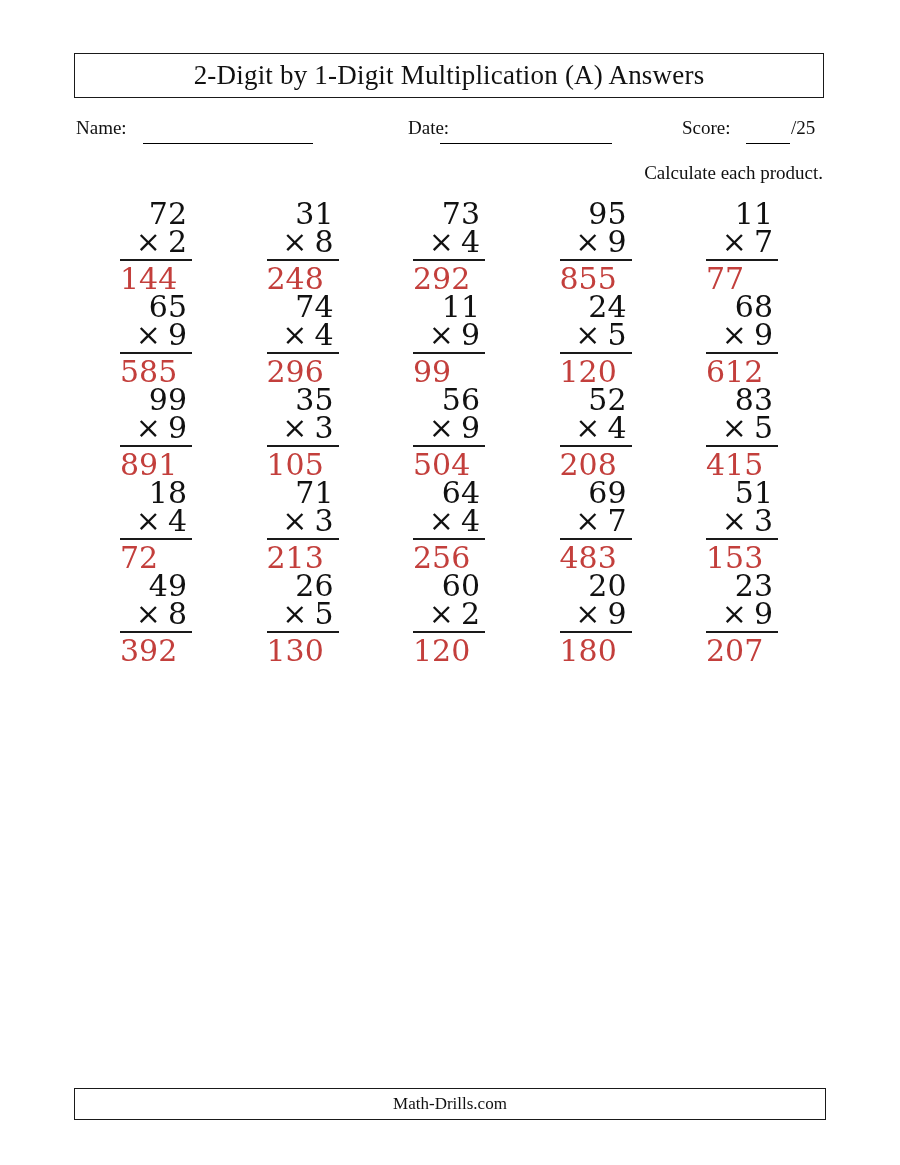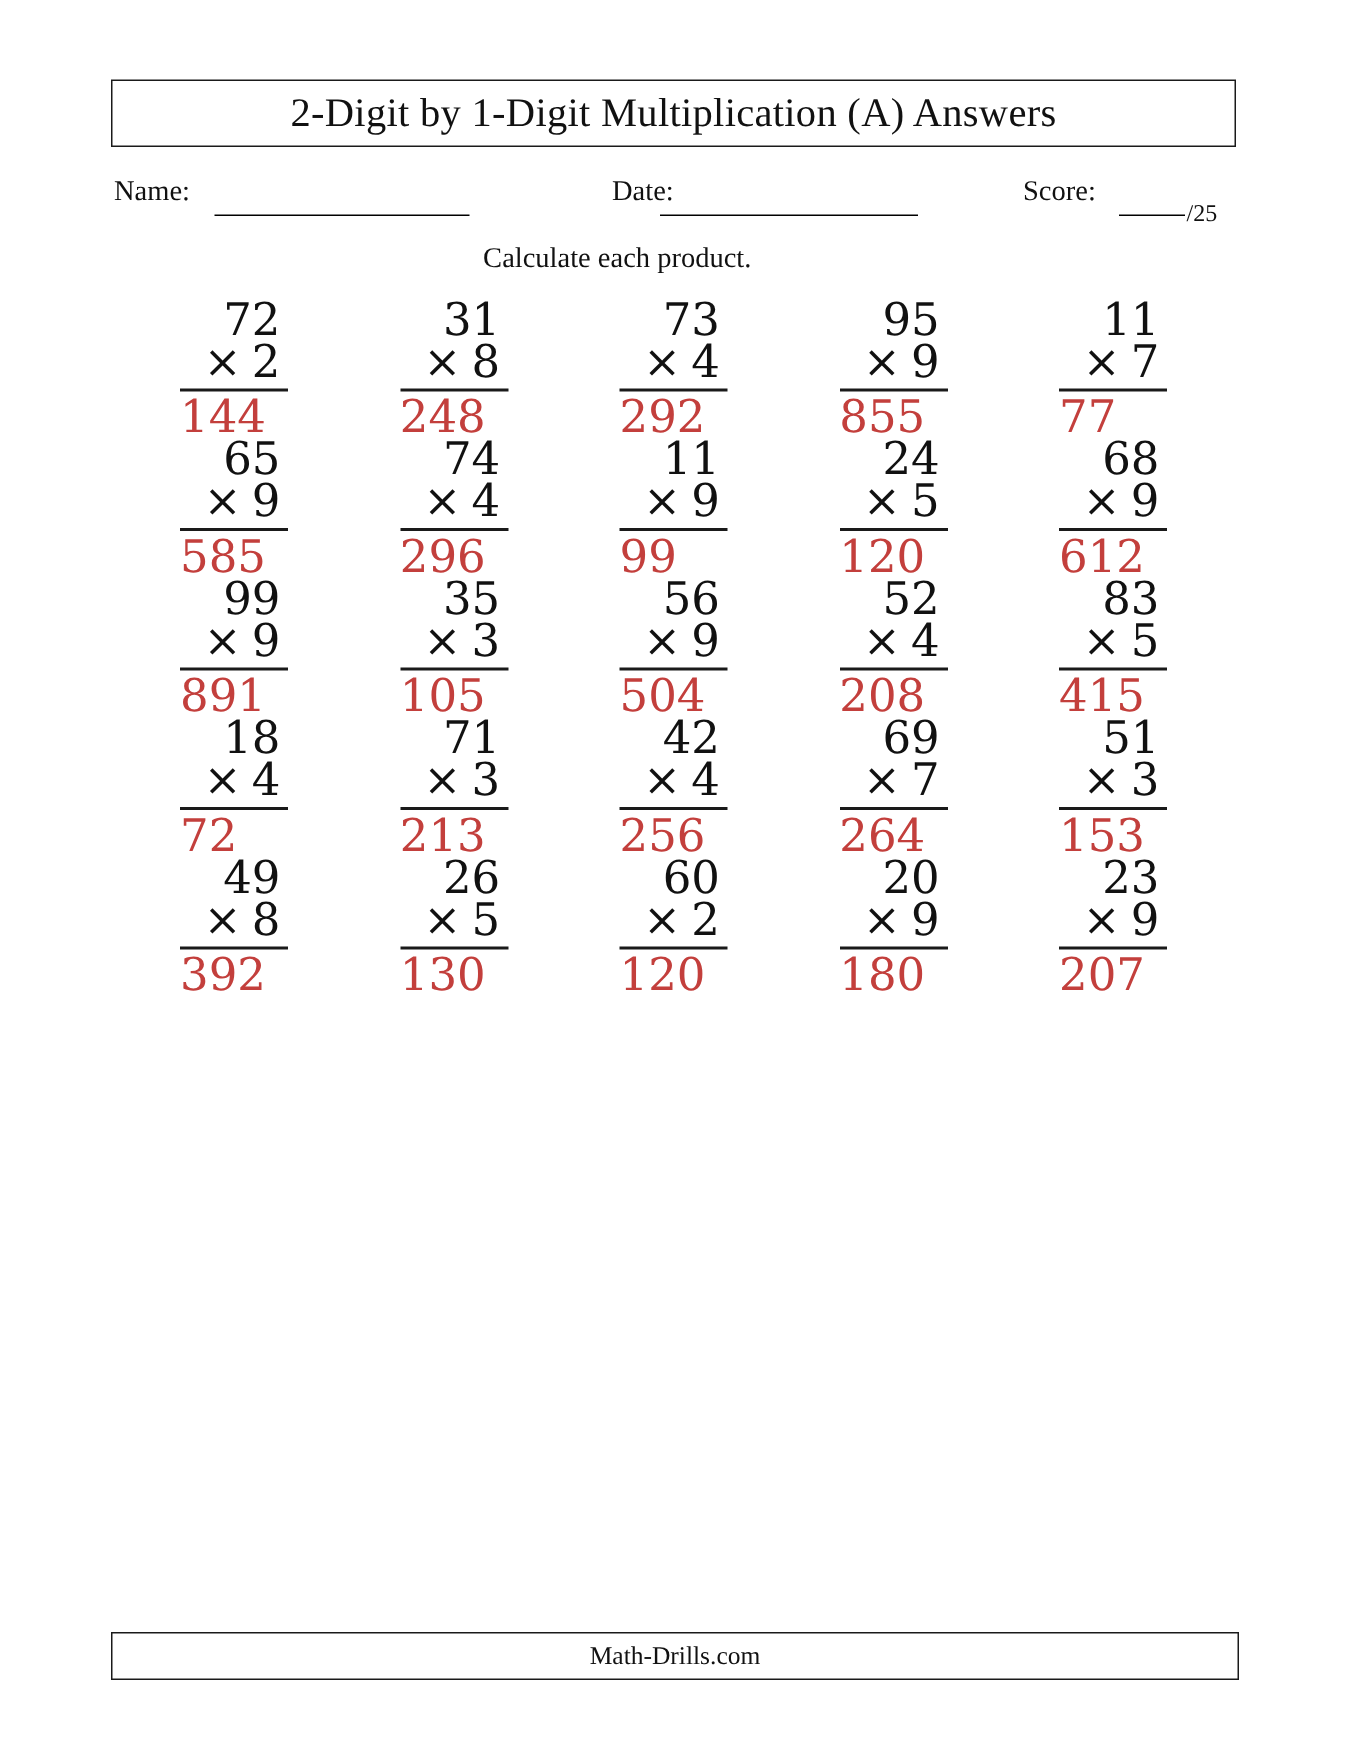--- a/index.html
+++ b/index.html
@@ -27,33 +27,33 @@
   }
 
   
   .hdr-label {
     position: absolute; top: 117px;
     font-size: 19px; line-height: 22px; white-space: nowrap;
   }
   .name-label  { left: 76px; text-align: center; }
   .date-label  { left: 388px; margin-left: 20px; }
   .score-label { left: 682px; }
-  .score-denom { position: absolute; top: 117px; left: 791px; font-size: 16px; line-height: 22px; margin-top: 15px; }
+  .score-denom { position: absolute; top: 117px; left: 791px; font-size: 19px; line-height: 22px; }
   .fill-line {
     position: absolute; top: 143px; height: 0;
     border-top: 1.7px solid #000000;
   }
   .name-line  { left: 143px; width: 170px; }
   .date-line  { left: 440px; width: 172px; }
   .score-line { left: 746px; width: 44px; }
 
   
   .instruction {
     position: absolute; left: 0; top: 161px; width: 823px;
-    text-align: center; font-size: 19px; line-height: 24px;
+    text-align: right; font-size: 19px; line-height: 24px;
   }
 
   
   .problems {
     position: absolute; left: 120px; top: 200px; width: 658px;
     display: grid;
     grid-template-columns: repeat(5, 72px);
     justify-content: space-between;
   }
   .problem {
@@ -204,30 +204,30 @@
     <div class="p-rule"></div>
     <div class="p-ans">72</div>
   </div>
     <div class="problem">
     <div class="p-top">71</div>
     <div class="p-mult"><span class="op">×</span><span>3</span></div>
     <div class="p-rule"></div>
     <div class="p-ans">213</div>
   </div>
     <div class="problem">
-    <div class="p-top">42</div>
+    <div class="p-top">64</div>
     <div class="p-mult"><span class="op">×</span><span>4</span></div>
     <div class="p-rule"></div>
     <div class="p-ans">256</div>
   </div>
     <div class="problem">
     <div class="p-top">69</div>
     <div class="p-mult"><span class="op">×</span><span>7</span></div>
     <div class="p-rule"></div>
-    <div class="p-ans">264</div>
+    <div class="p-ans">483</div>
   </div>
     <div class="problem">
     <div class="p-top">51</div>
     <div class="p-mult"><span class="op">×</span><span>3</span></div>
     <div class="p-rule"></div>
     <div class="p-ans">153</div>
   </div>
     <div class="problem">
     <div class="p-top">49</div>
     <div class="p-mult"><span class="op">×</span><span>8</span></div>

